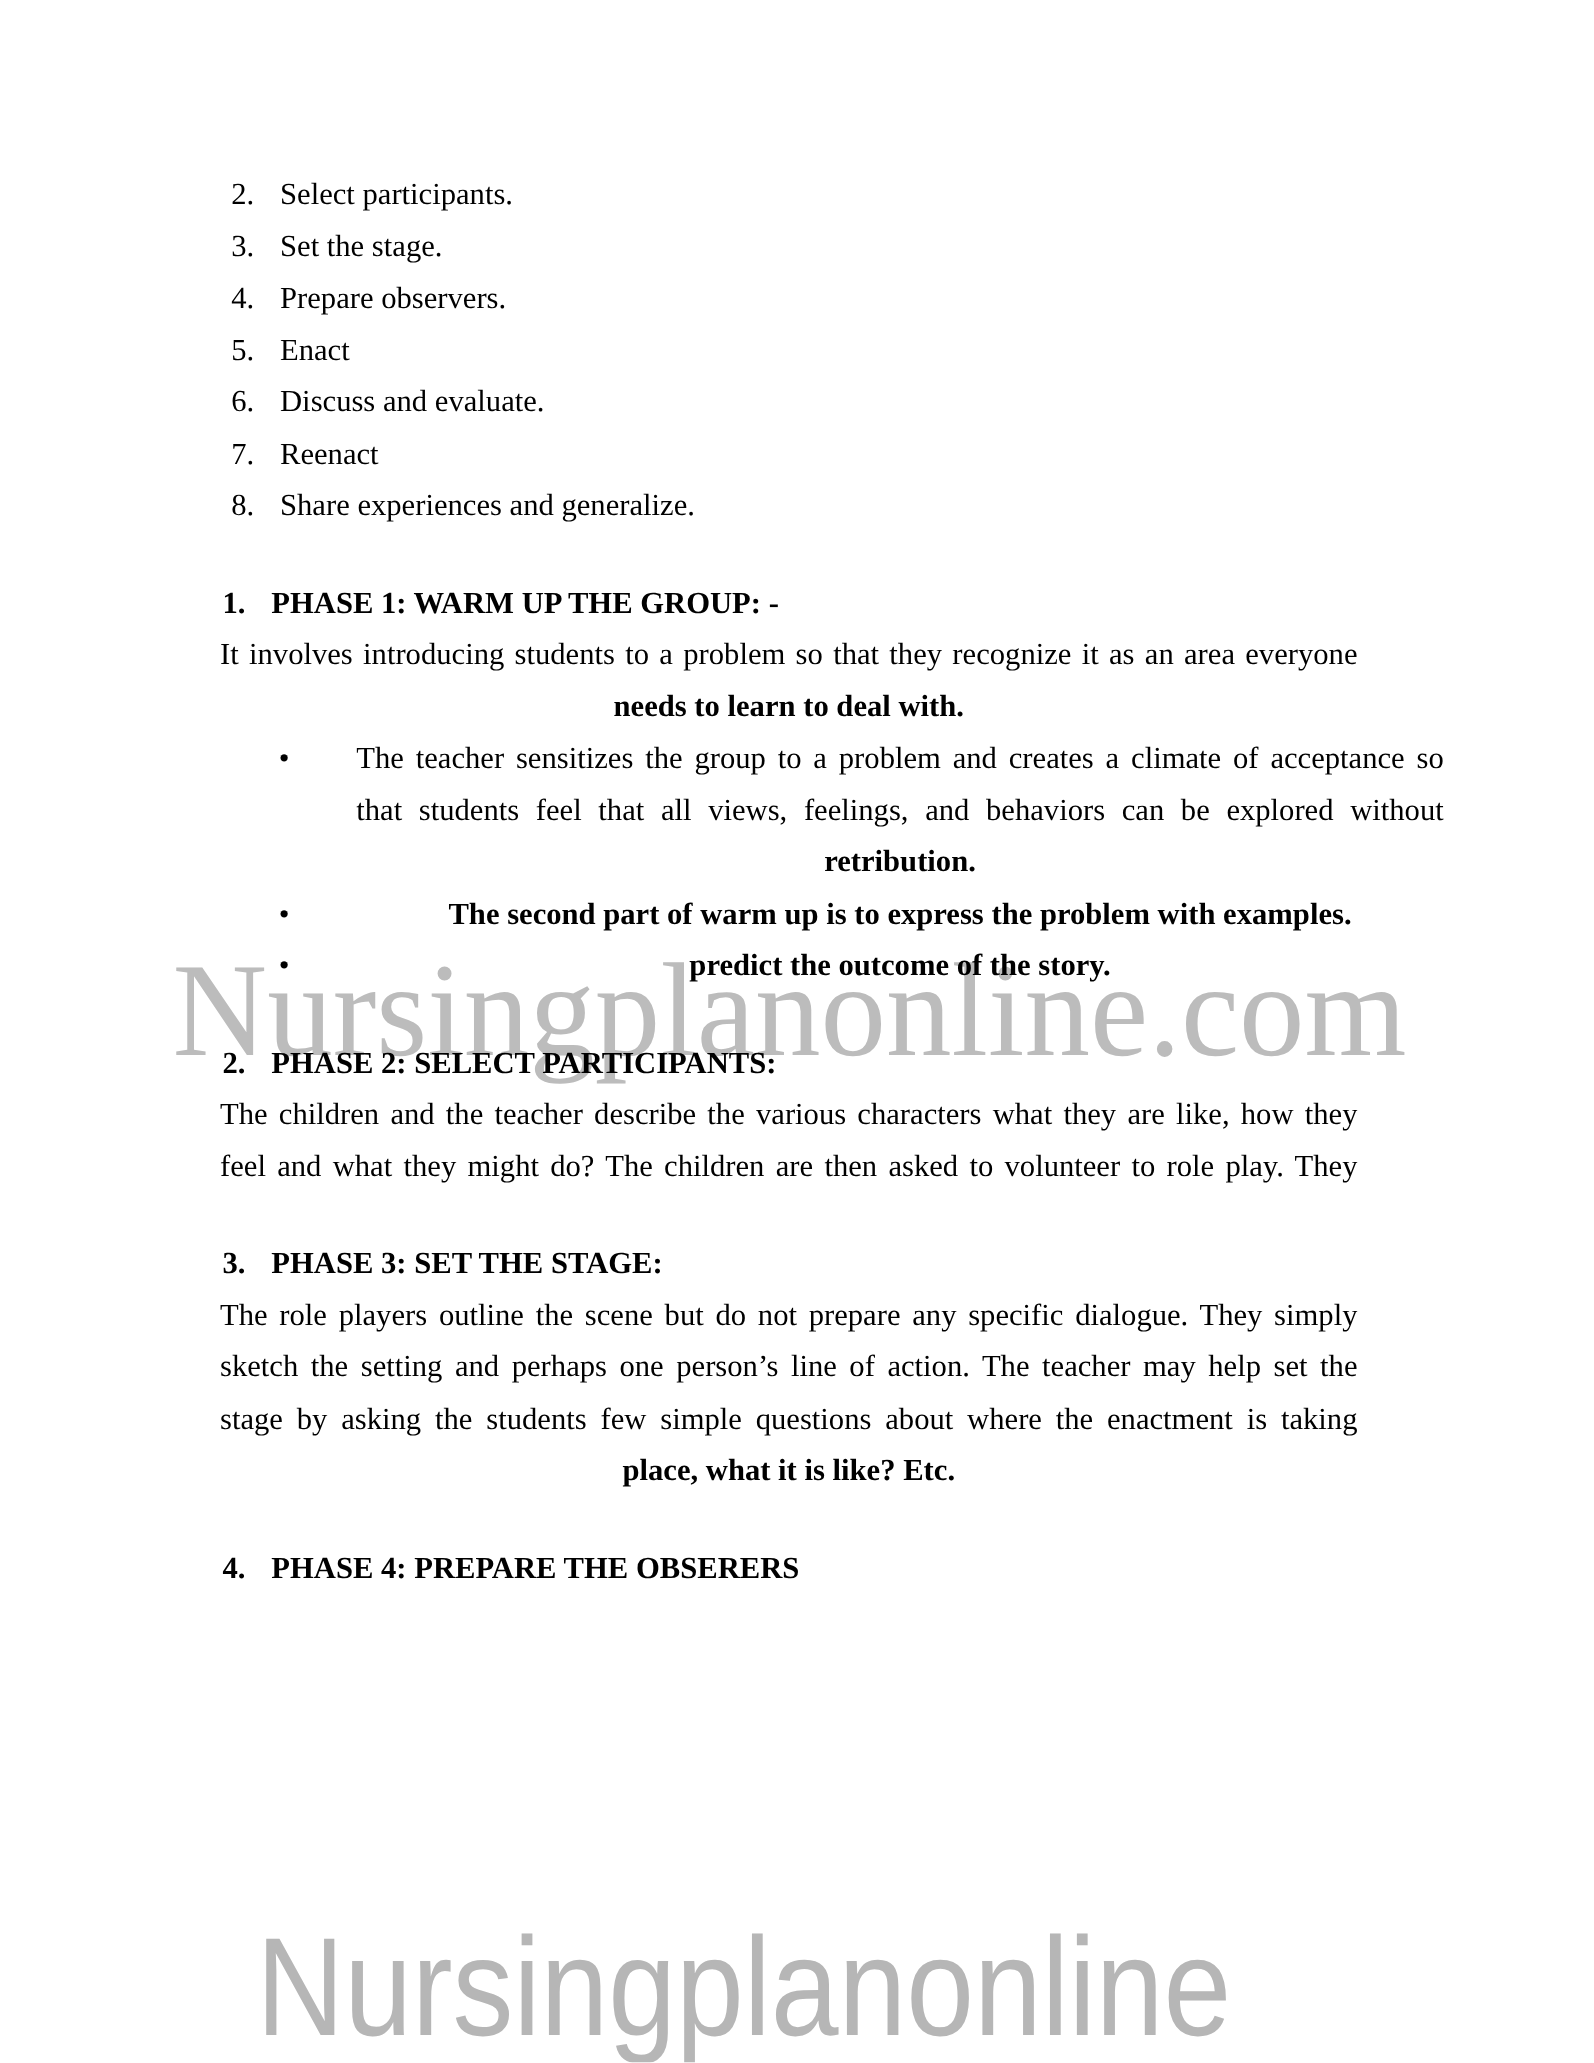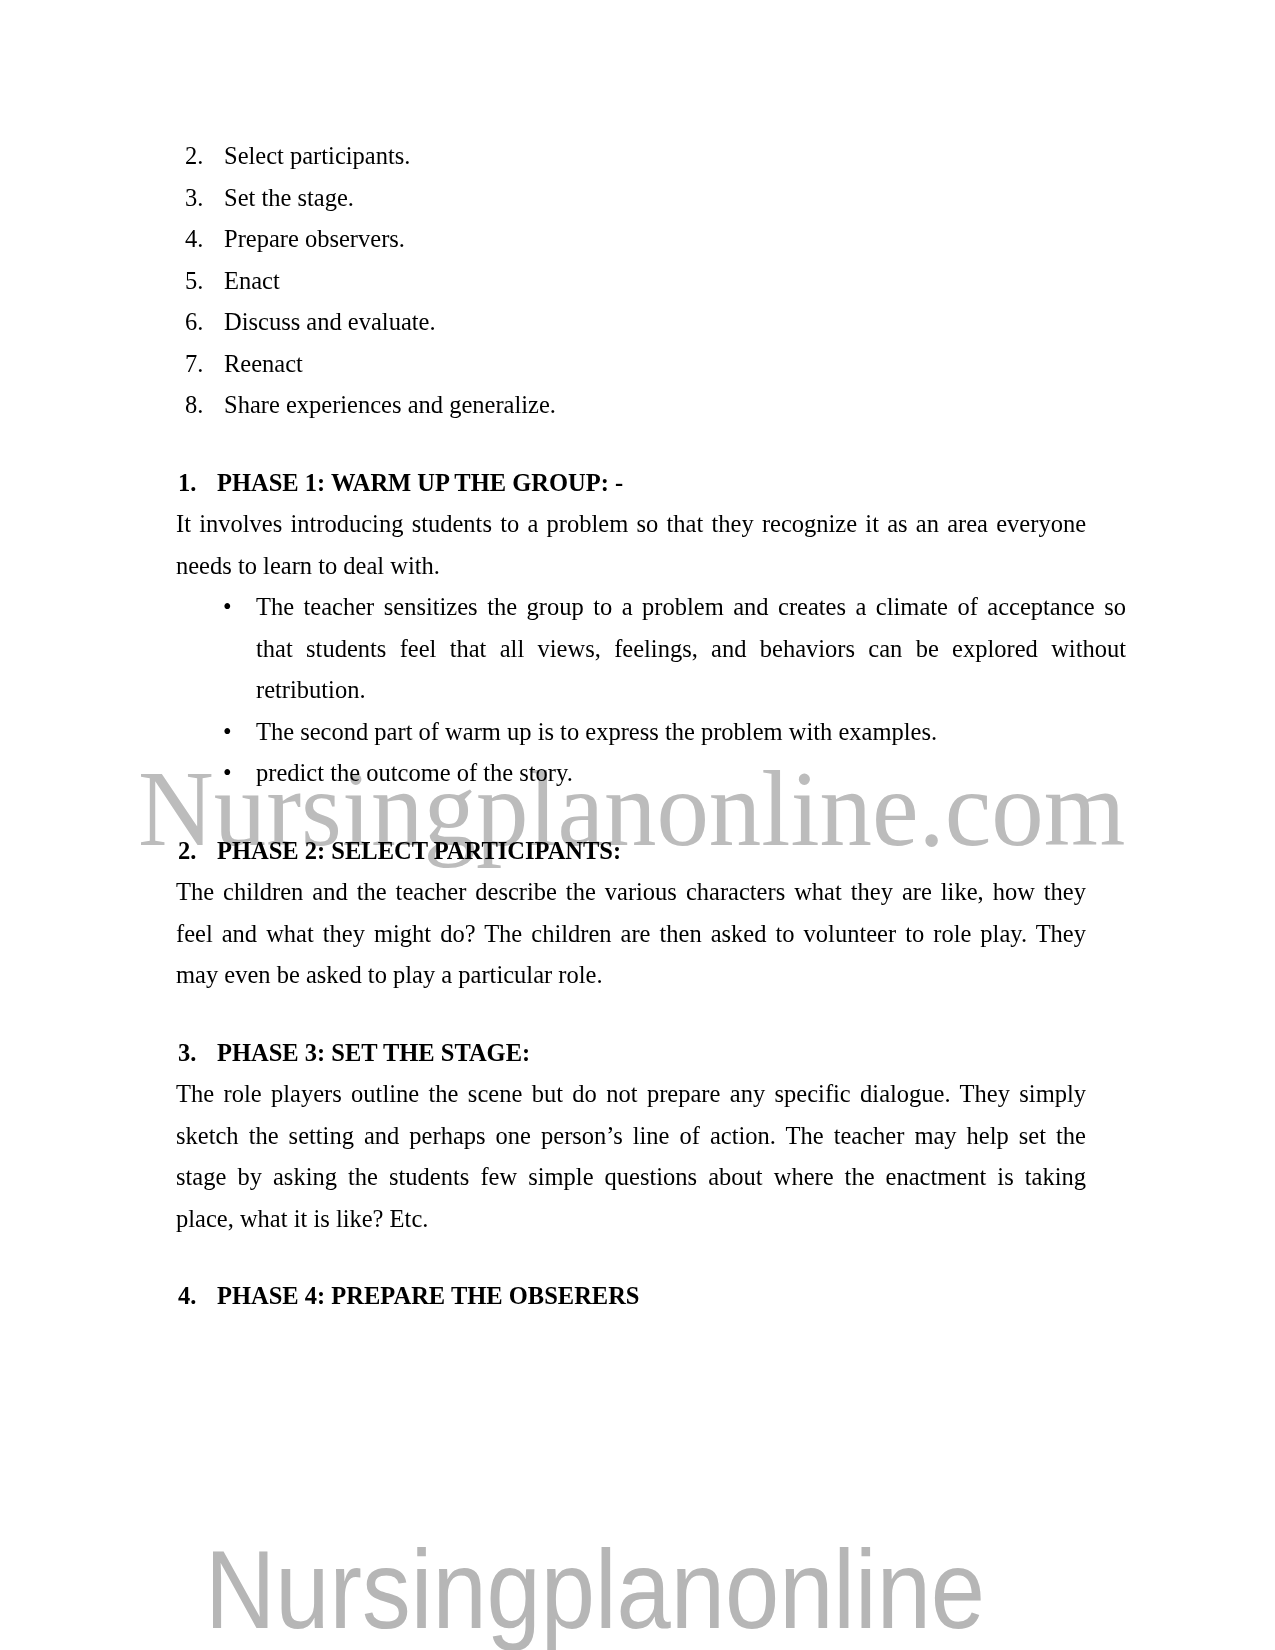--- a/index.html
+++ b/index.html
@@ -25,25 +25,25 @@
   
   .flush { margin: 0; }
   
   .phase-head { position: relative; padding-left: 73px; margin-top: 36px; font-weight: bold; }
   .phase-head .num { position: absolute; left: 34px; top: 0; }
   .phase-head .htxt { text-decoration-thickness: 2px; text-underline-offset: 5px; }
   
   .phase-body { margin-left: 32px; width: 910px; }
   .line { height: 41.5px; overflow: hidden; }
   .j { text-align: justify; text-align-last: justify; }
-  .l { text-align: left; }
+  .l { text-align: center; font-weight: bold; }
   
   .bullet-item { position: relative; padding-left: 112px; }
   .bullet-item .bmark { position: absolute; left: 79px; top: 0; }
-  .bullet-item .blines { width: 870px; }
+  .bullet-item .blines { width: 870px; margin-left: 29px; }
   
   .wm { position: absolute; z-index: 1; white-space: nowrap; line-height: 1; transform-origin: left top; }
   .wm-mid {
     left: 138px; top: 756px;
     font-family: "Liberation Serif", "DejaVu Serif", serif;
     font-size: 107px;
     color: #bcbcbc;
     transform: scaleX(0.98);
   }
   .wm-bottom {
@@ -126,21 +126,20 @@
     </div>
 
     <div>
       <div class="phase-head">
         <span class="num">2.</span>
         <span class="htxt">PHASE 2: SELECT PARTICIPANTS:</span>
       </div>
       <div class="phase-body">
         <div class="line j">The children and the teacher describe the various characters what they are like, how they</div>
         <div class="line j">feel and what they might do? The children are then asked to volunteer to role play. They</div>
-        <div class="line l">may even be asked to play a particular role.</div>
       </div>
     </div>
 
     <div>
       <div class="phase-head">
         <span class="num">3.</span>
         <span class="htxt">PHASE 3: SET THE STAGE:</span>
       </div>
       <div class="phase-body">
         <div class="line j">The role players outline the scene but do not prepare any specific dialogue. They simply</div>

